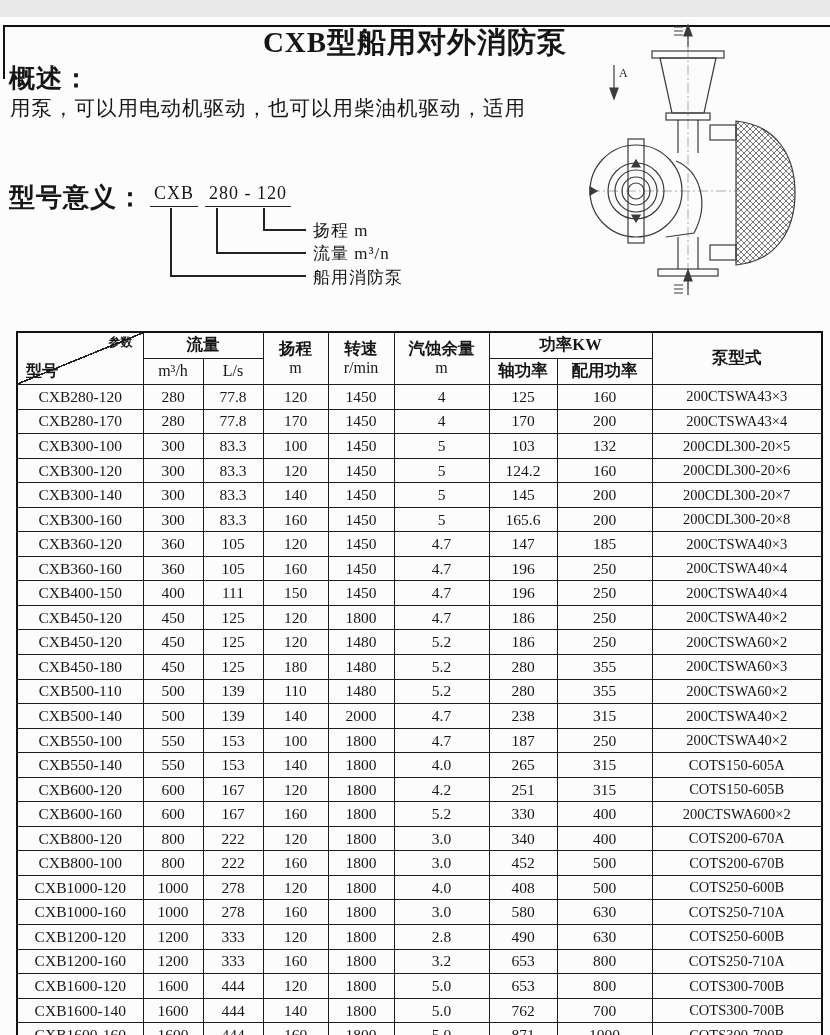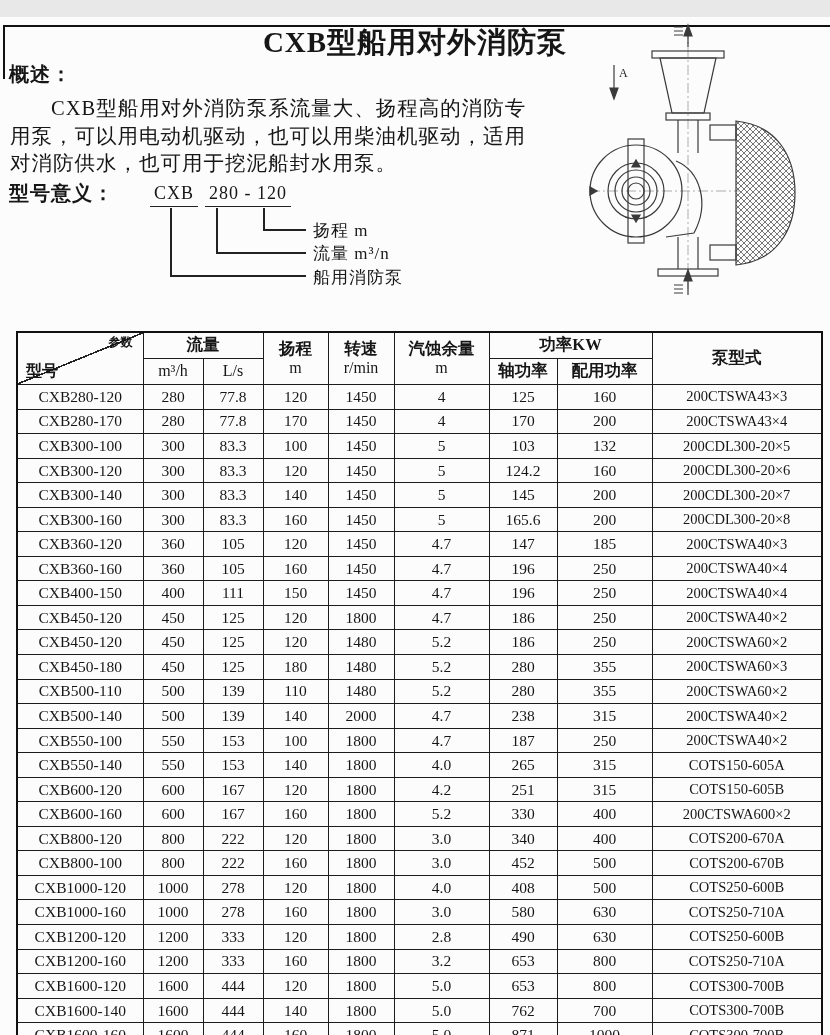--- a/index.html
+++ b/index.html
@@ -6,21 +6,21 @@
   .page{
     position:relative;width:830px;height:1035px;background:#fcfcfc;
     font-family:"Liberation Serif","DejaVu Serif",serif;color:#161616;
     overflow:hidden;margin:17px auto;
   }
   .edge{position:absolute;background:#111;}
   .doc-title{
     position:absolute;top:6px;left:120px;width:590px;text-align:center;
     font-size:29px;font-weight:bold;letter-spacing:1px;
   }
-  .sec-heading{position:absolute;left:9px;font-size:20px;font-weight:bold;letter-spacing:1px;}
+  .sec-heading{position:absolute;left:9px;font-size:26px;font-weight:bold;letter-spacing:1px;}
   .overview-para{position:absolute;left:10px;top:78px;width:545px;font-size:20.5px;
     line-height:27.5px;letter-spacing:1px;}
   .overview-para .ln-first{text-indent:2em;}
   
   .diagram{position:absolute;left:150px;top:166px;width:375px;height:110px;font-size:17px;}
   .code-part{display:inline-block;border-bottom:1.6px solid #222;padding:0 4px 2px 4px;
     font-size:18px;letter-spacing:1px;margin-right:7px;}
   .dl{position:absolute;background:#222;}
   .dlabel{position:absolute;left:163px;white-space:nowrap;letter-spacing:1px;}
   
@@ -48,23 +48,21 @@
 <div class="page">
 
   <div class="edge" style="left:4px;top:8px;right:0;height:2px;"></div>
   <div class="edge" style="left:3px;top:8px;width:2px;height:54px;"></div>
 
   <div class="doc-title">CXB型船用对外消防泵</div>
 
   <div class="sec-heading" style="top:44px;">概述：</div>
 
   <div class="overview-para">
-    <div class="ln-first">CXB型船用对外消防泵系流量大、扬程高的消防专</div>
     <div>用泵，可以用电动机驱动，也可以用柴油机驱动，适用</div>
-    <div>对消防供水，也可用于挖泥船封水用泵。</div>
   </div>
 
   <div class="sec-heading" style="top:163px;">型号意义：</div>
 
   <div class="diagram">
     <span class="code-part">CXB</span><span class="code-part">280 - 120</span>
     
     <div class="dl" style="left:20px;top:25px;width:1.5px;height:68px;"></div>
     <div class="dl" style="left:20px;top:92px;width:136px;height:1.5px;"></div>
     <div class="dl" style="left:66px;top:25px;width:1.5px;height:45px;"></div>

